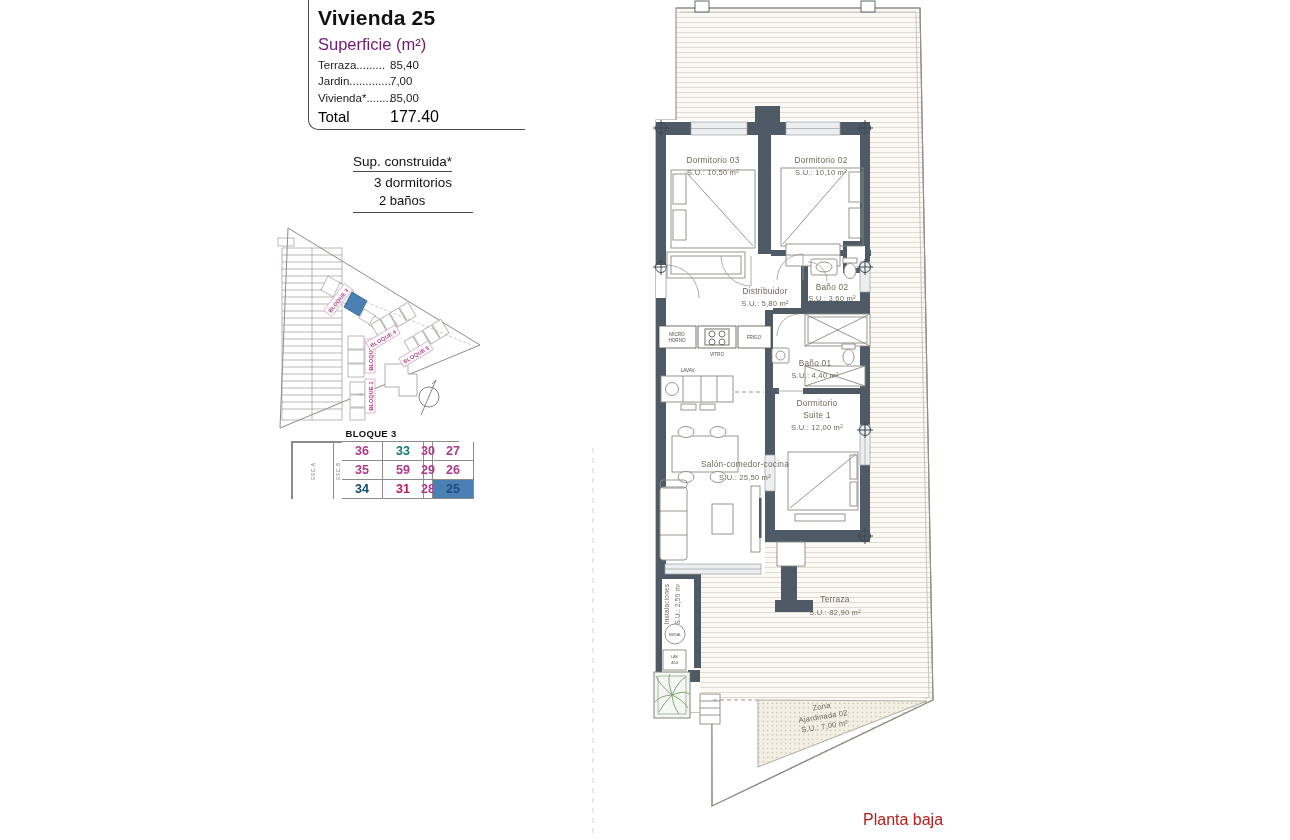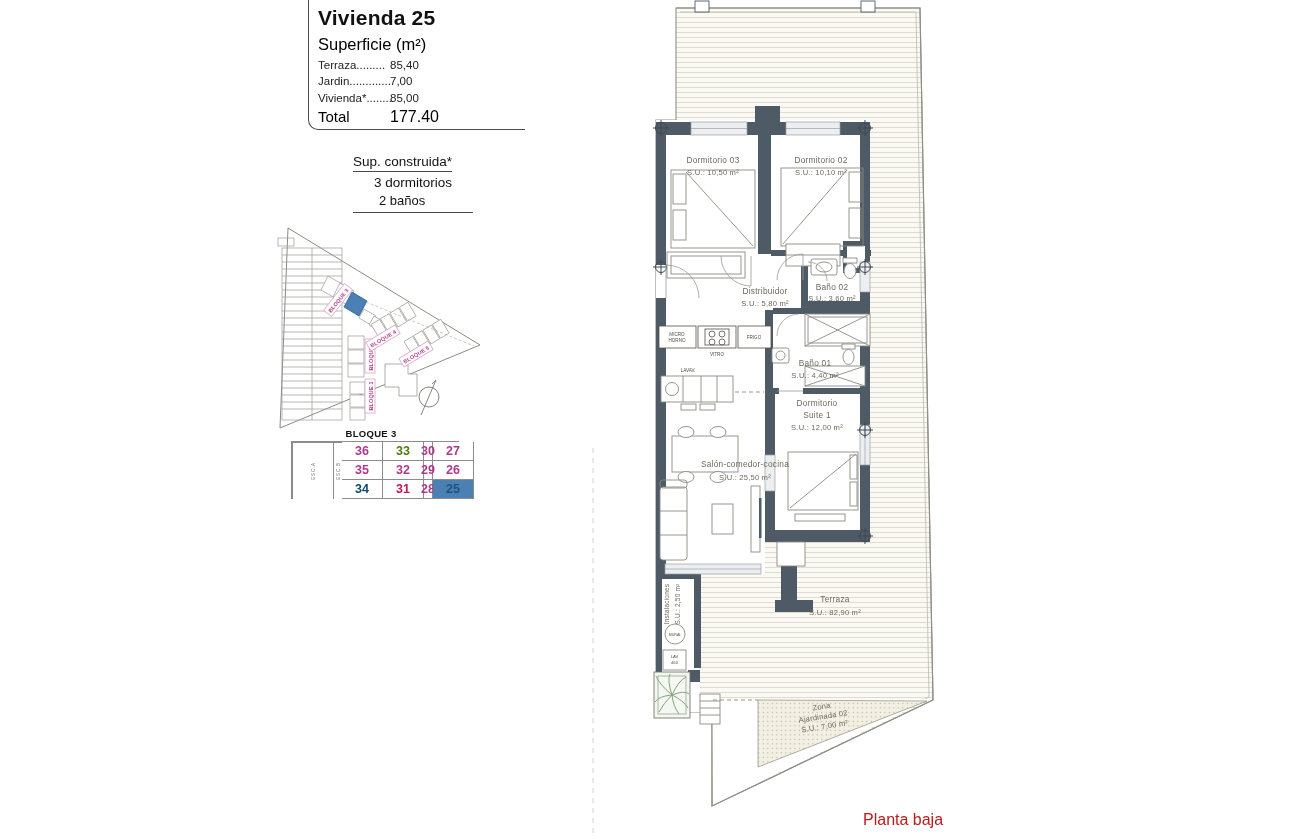--- a/index.html
+++ b/index.html
@@ -3,21 +3,21 @@
 <meta charset="utf-8">
 <style>
   html,body{margin:0;padding:0;background:#ffffff;}
   #canvas{position:relative;width:1108px;height:840px;background:#ffffff;overflow:hidden;
           font-family:"Liberation Sans", sans-serif;}
   
   .header-frame{position:absolute;left:308px;top:-10px;width:216px;height:139px;
     border-left:1px solid #4a4a4a;border-bottom:1px solid #4a4a4a;border-bottom-left-radius:10px;}
   .hdr{position:absolute;left:318px;top:6px;width:210px;color:#111;}
   .hdr-title{font-size:21px;font-weight:bold;letter-spacing:.2px;}
-  .hdr-sub{font-size:16.5px;margin-top:5px;color:#000000;}
+  .hdr-sub{font-size:16.5px;margin-top:5px;color:#701a75;}
   .srow{display:flex;font-size:11.5px;margin-top:4.5px;color:#222;}
   .srow .lb{width:72px;}
   .srow .vl{margin-left:0px;}
   .trow{display:flex;font-size:15px;font-weight:normal;margin-top:4px;color:#000;}
   .trow .lb{width:72px;}
   .sup{position:absolute;left:317px;top:152px;width:120px;color:#111;
        border-bottom:1px solid #4a4a4a;padding-bottom:4px;margin-left:36px;}
   .sup .l1{font-size:13.5px;border-bottom:1px solid #4a4a4a;padding-bottom:2px;display:inline-block;}
   .sup .l2{font-size:13.5px;text-align:center;margin-top:3px;}
   .sup .l3{font-size:13px;text-align:left;margin-top:3px;padding-left:26px;}
@@ -168,26 +168,26 @@
       <line x1="170" y1="156" x2="155" y2="191"></line>
       <line x1="170" y1="156" x2="166" y2="160"></line>
     </g>
   </svg>
 
   <div class="utable">
     <div class="utitle">BLOQUE 3</div>
     <div class="ugrid">
       <div class="ucell" style="color:#b0388c">36</div>
       <div class="ucell esc">ESC.A</div>
-      <div class="ucell" style="color:#4d7c0f">33</div>
+      <div class="ucell" style="color:#0f766e">33</div>
       <div class="ucell" style="color:#b0388c">30</div>
       <div class="ucell esc">ESC.B</div>
       <div class="ucell" style="color:#b0388c">27</div>
       <div class="ucell" style="color:#b0388c">35</div>
-      <div class="ucell" style="color:#b0388c">32</div>
+      <div class="ucell" style="color:#b0388c">59</div>
       <div class="ucell" style="color:#b0388c">29</div>
       <div class="ucell" style="color:#b0388c">26</div>
       <div class="ucell" style="color:#0c4a6e">34</div>
       <div class="ucell" style="color:#be185d">31</div>
       <div class="ucell" style="color:#b0388c">28</div>
       <div class="ucell" style="background:#4a80b4;color:#1e4f80">25</div>
     </div>
   </div>
 
   <svg style="position:absolute;left:555px;top:0" width="400" height="840" viewBox="0 0 400 840">

